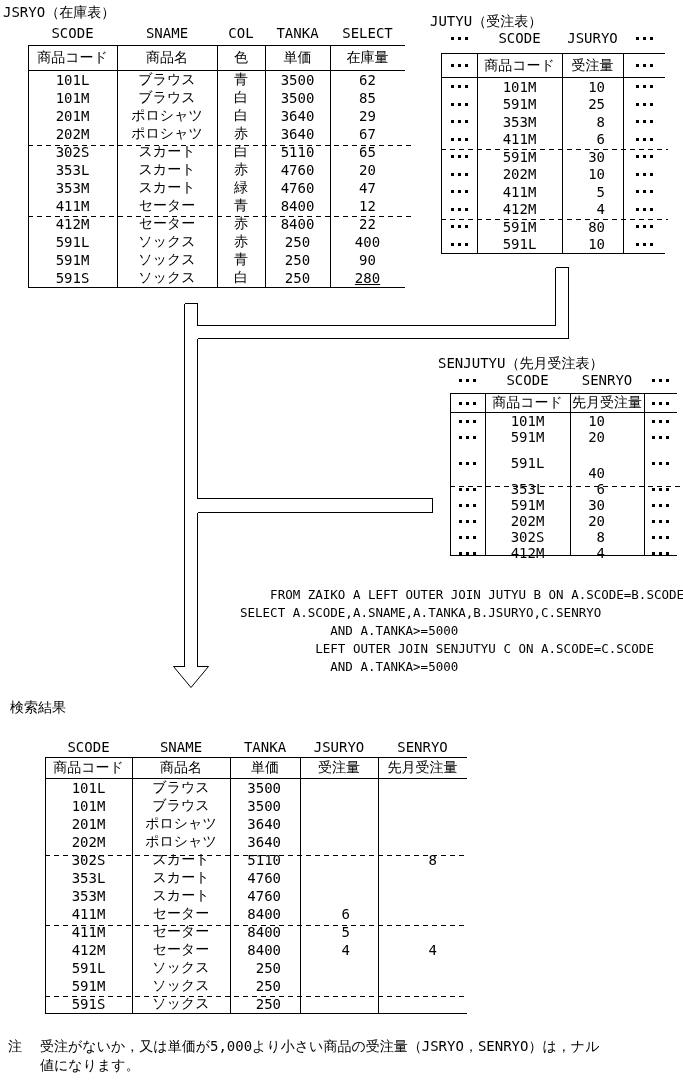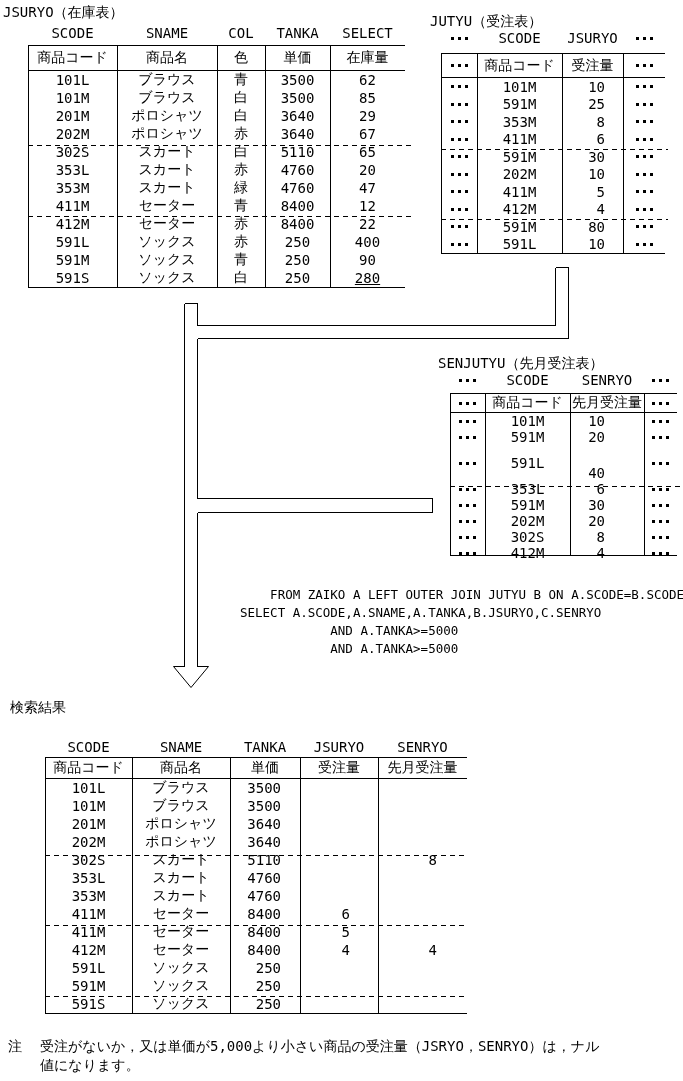--- a/index.html
+++ b/index.html
@@ -29,21 +29,21 @@
   #note-marker{position:absolute;left:8px;top:1038px;line-height:16px;}
   #note-line1{position:absolute;left:40px;top:1038px;line-height:16px;white-space:pre;}
   #note-line2{position:absolute;left:40px;top:1057px;line-height:16px;white-space:pre;}
   #connector{position:absolute;left:0;top:0;}
 </style>
 </head>
 <body>
 
 <div id="page">
 
-  <div class="tlabel" id="lab-zaiko">JSURYO（在庫表）</div>
+  <div class="tlabel" id="lab-zaiko">JSRYO（在庫表）</div>
   <div class="tlabel" id="lab-jutyu">JUTYU（受注表）</div>
   <div class="tlabel" id="lab-senjutyu">SENJUTYU（先月受注表）</div>
   <div class="tlabel" id="lab-result">検索結果</div>
 
   <div class="enhead" id="eh-zaiko" style="left: 28px; top: 27px; width: 377px;">
       <div class="cell" style="width: 89px;">SCODE</div>
       <div class="cell" style="width: 100px;">SNAME</div>
       <div class="cell" style="width: 48px;">COL</div>
       <div class="cell" style="width: 65px;">TANKA</div>
       <div class="cell" style="width: 75px;">SELECT</div>
@@ -430,20 +430,21 @@
       <path d="M197.5,498.5 H432.5 M197.5,512.5 H432.5 M432.5,498.5 V512.5"></path>
 
       <path d="M184.5,666.5 H173.5 M197.5,666.5 H208.5 M173.5,666.5 L191,687.5 M208.5,666.5 L191,687.5" shape-rendering="auto"></path>
     </g>
   </svg>
 
   <div id="sql">
     <div class="sqline">    FROM ZAIKO A LEFT OUTER JOIN JUTYU B ON A.SCODE=B.SCODE</div>
     <div class="sqline">SELECT A.SCODE,A.SNAME,A.TANKA,B.JSURYO,C.SENRYO</div>
     <div class="sqline">            AND A.TANKA&gt;=5000</div>
+    <div class="sqline">          LEFT OUTER JOIN SENJUTYU C ON A.SCODE=C.SCODE</div>
     <div class="sqline">            AND A.TANKA&gt;=5000</div>
   </div>
 
   <div id="note">
     <div id="note-marker">注</div>
     <div id="note-line1">受注がないか，又は単価が5,000より小さい商品の受注量（JSRYO，SENRYO）は，ナル</div>
     <div id="note-line2">値になります。</div>
   </div>
 
 </div>

